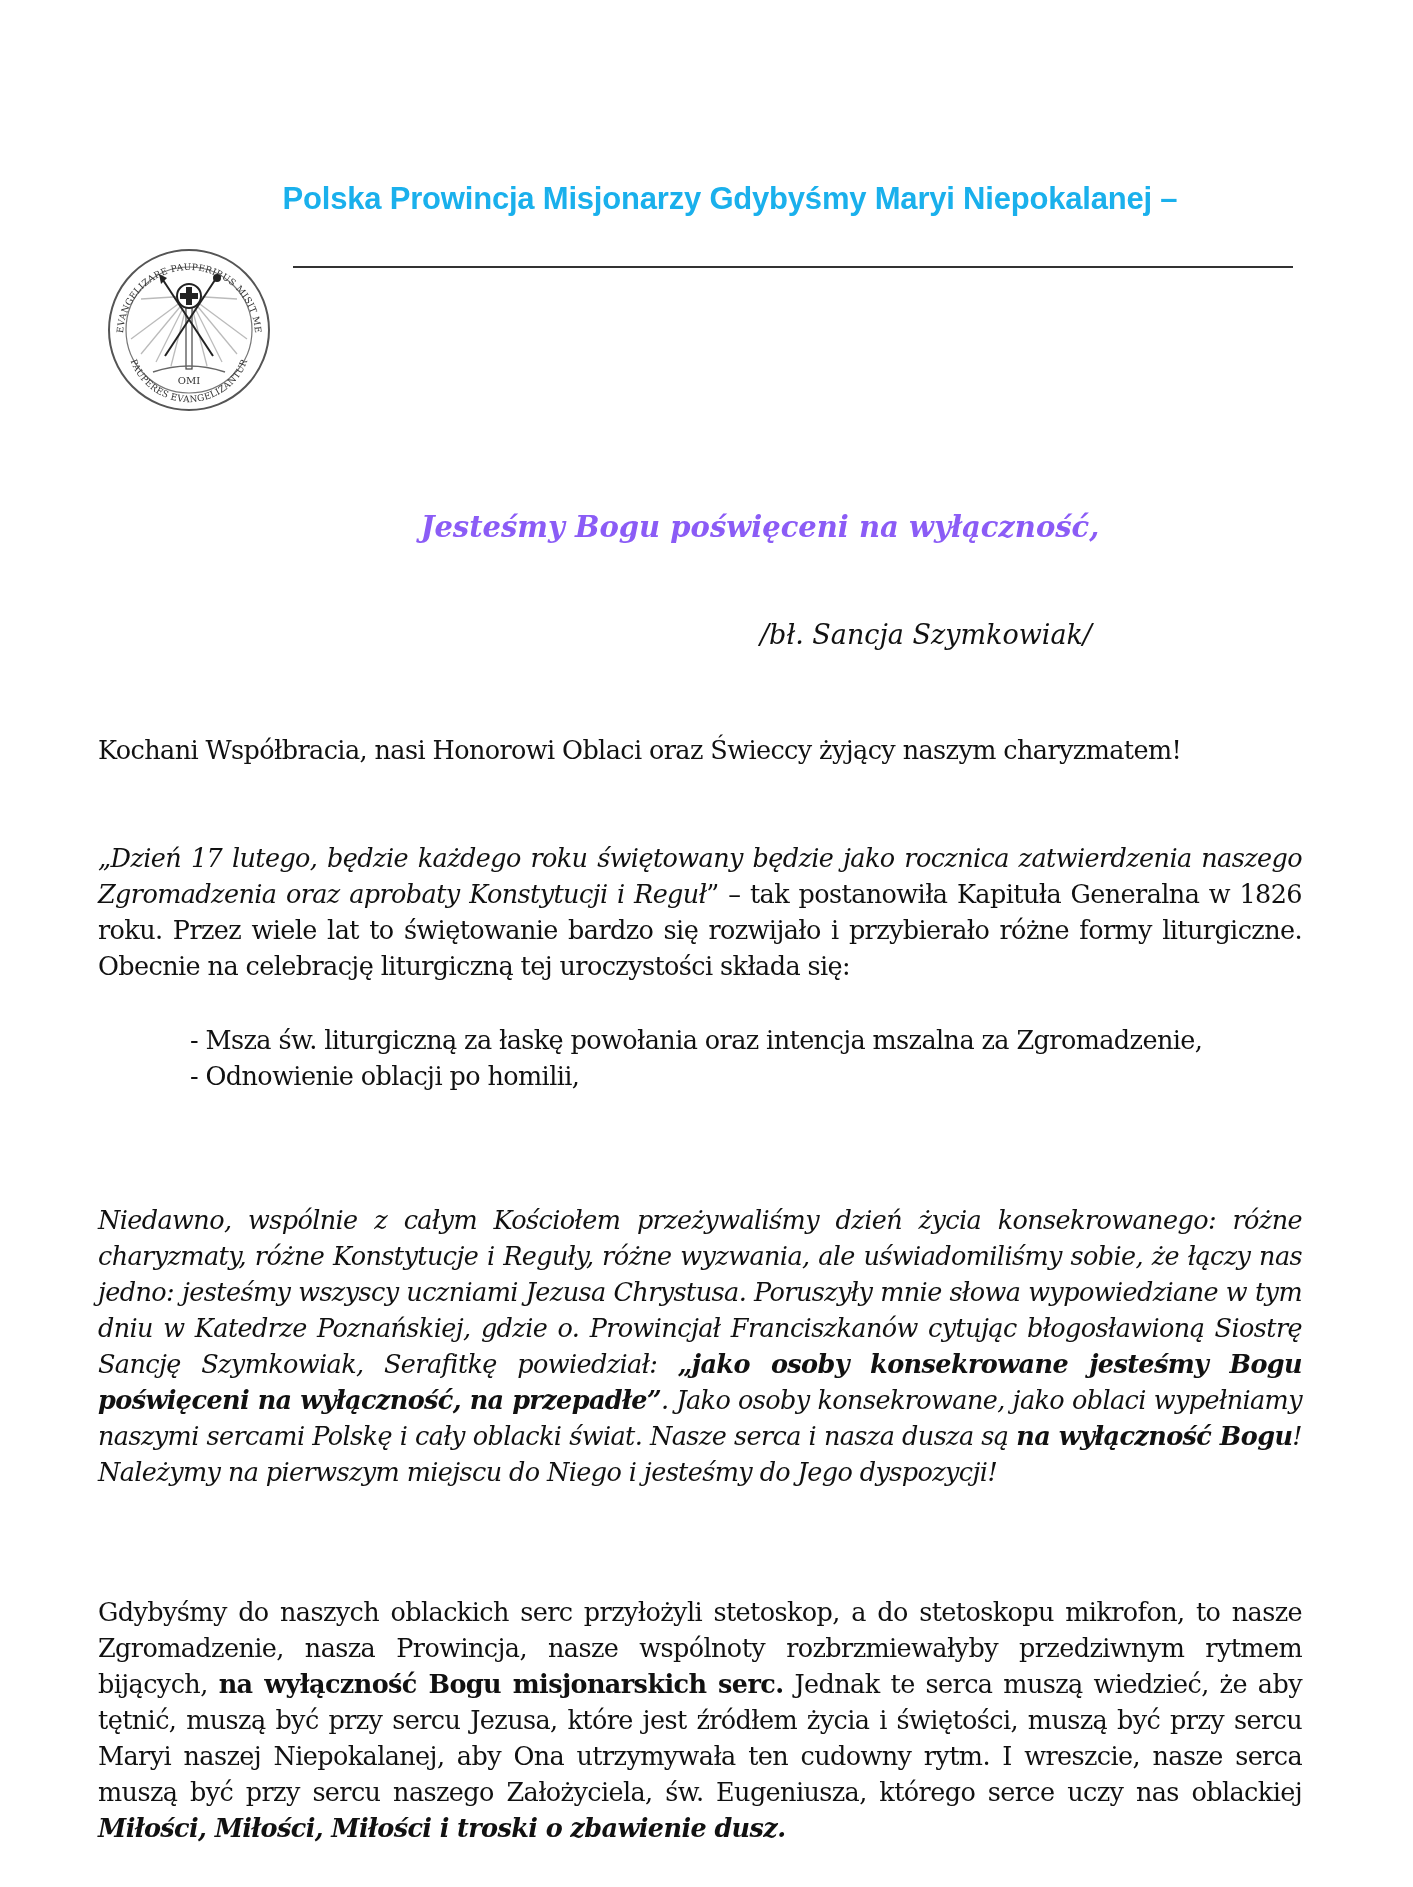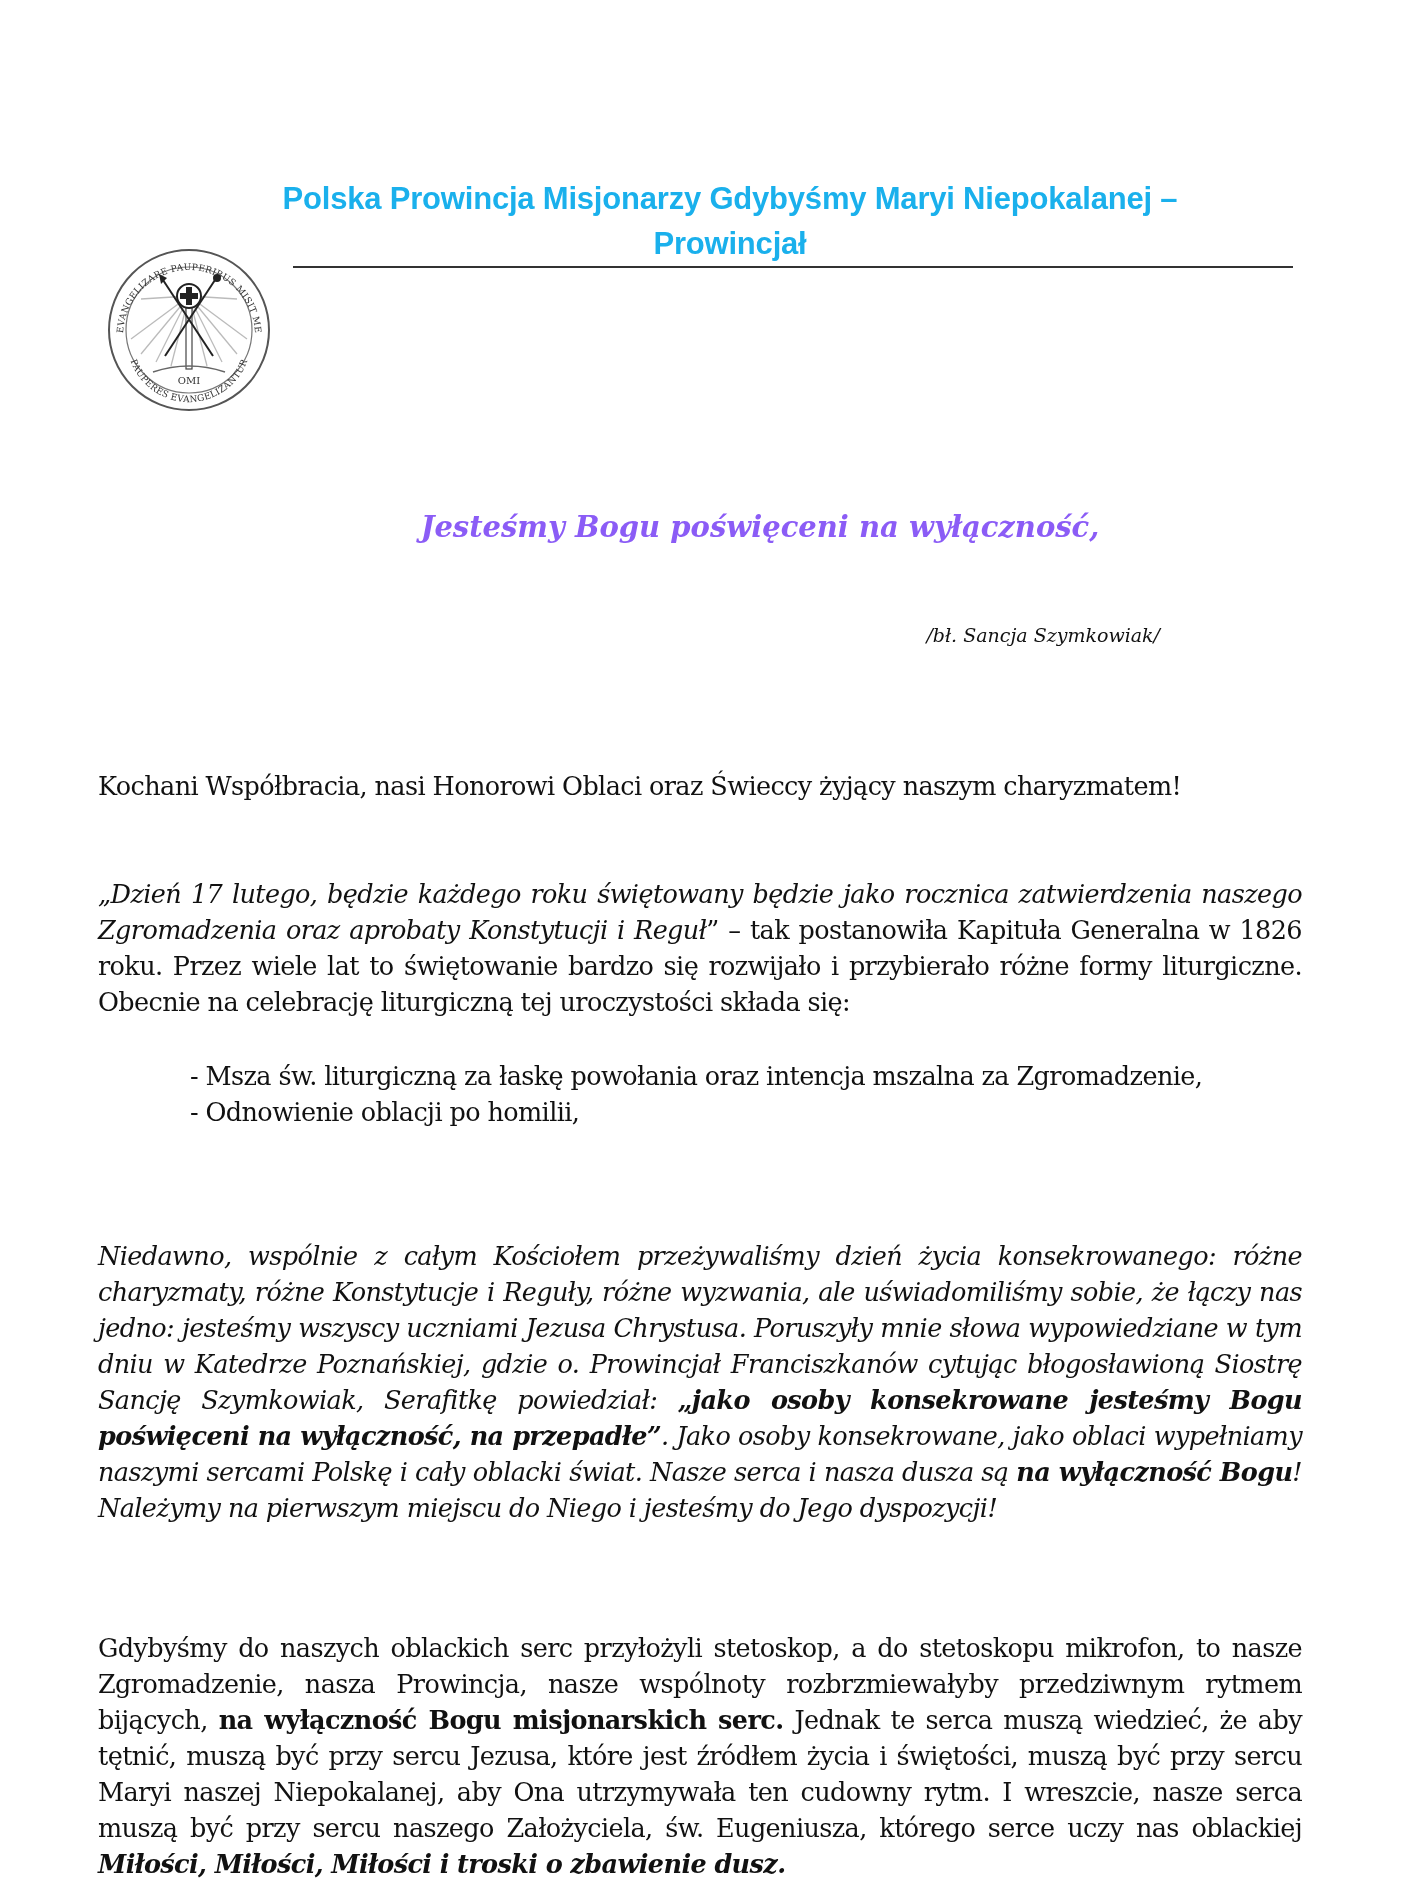--- a/index.html
+++ b/index.html
@@ -13,48 +13,47 @@
   }
   .hdr-rule { position:absolute; left:293px; top:266px; width:1000px; height:2px; background:#333; }
   .logo { position:absolute; left:101px; top:244px; width:176px; height:170px; }
   .quote-title {
     position:absolute; left:330px; width:860px; top:508px;
     text-align:center; color:#8b5cf6;
     font-family:"DejaVu Serif", serif; font-style:italic; font-weight:bold;
     font-size:29px; line-height:38px;
   }
   .attrib {
-    position:absolute; left:760px; width:400px; top:617px; text-align:right;
+    position:absolute; left:760px; width:400px; top:617px; 
     font-family:"DejaVu Serif", serif; font-style:italic;
-    font-size:19px; line-height:36px; color:#111;
+    font-size:27px; line-height:36px; color:#111;
   }
   .body-text {
     position:absolute; left:98px; width:1204px;
     font-family:"DejaVu Serif", serif; font-size:25.5px; line-height:36px;
-    color:#111; text-align:justify; letter-spacing:-0.6px;margin-top:36px;
+    color:#111; text-align:justify; letter-spacing:-0.6px;
   }
   .body-text p { margin:0; }
   .p1 { top:732px; }
   .p2 { top:840px; }
   .list { top:1022px; left:190px; width:1112px; }
   .list .item { margin:0; }
   .p3 { top:1202px;font-style:italic; }
   .p4 { top:1594px; }
   .it { font-style:italic; }
   .b { font-weight:bold; }
   .bi { font-weight:bold; font-style:italic; }
 </style>
 </head>
 <body>
 
 <div class="page">
 
   <div class="hdr-title">
     <div>Polska Prowincja Misjonarzy Gdybyśmy Maryi Niepokalanej –</div>
-    <div>Prowincjał</div>
   </div>
   <div class="hdr-rule"></div>
 
   <div class="logo">
     <svg width="176" height="170" viewBox="0 0 176 170">
       <defs>
         <path id="arcTop" d="M 22 92 A 66 66 0 0 1 154 92"></path>
         <path id="arcBot" d="M 30 118 A 62 62 0 0 0 146 118"></path>
       </defs>
       <circle cx="88" cy="86" r="80" fill="none" stroke="#555" stroke-width="2"></circle>

